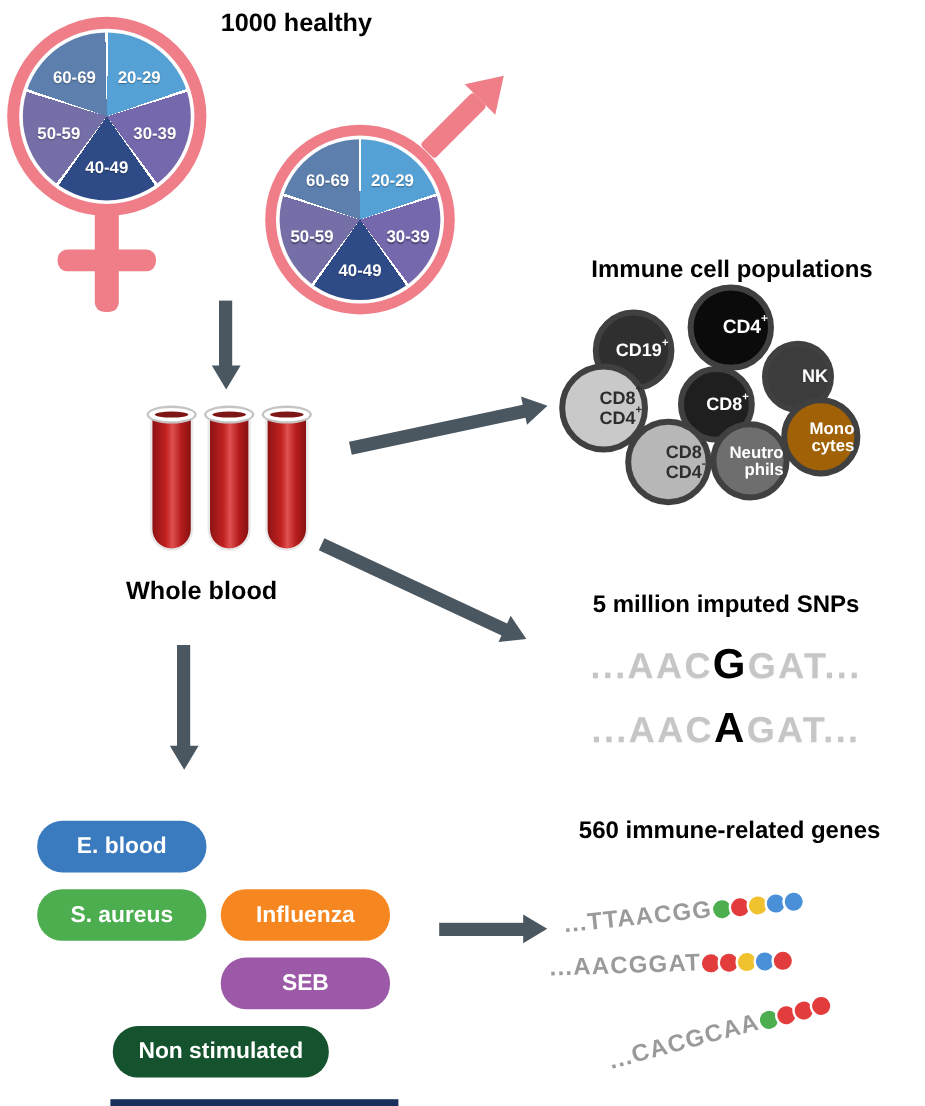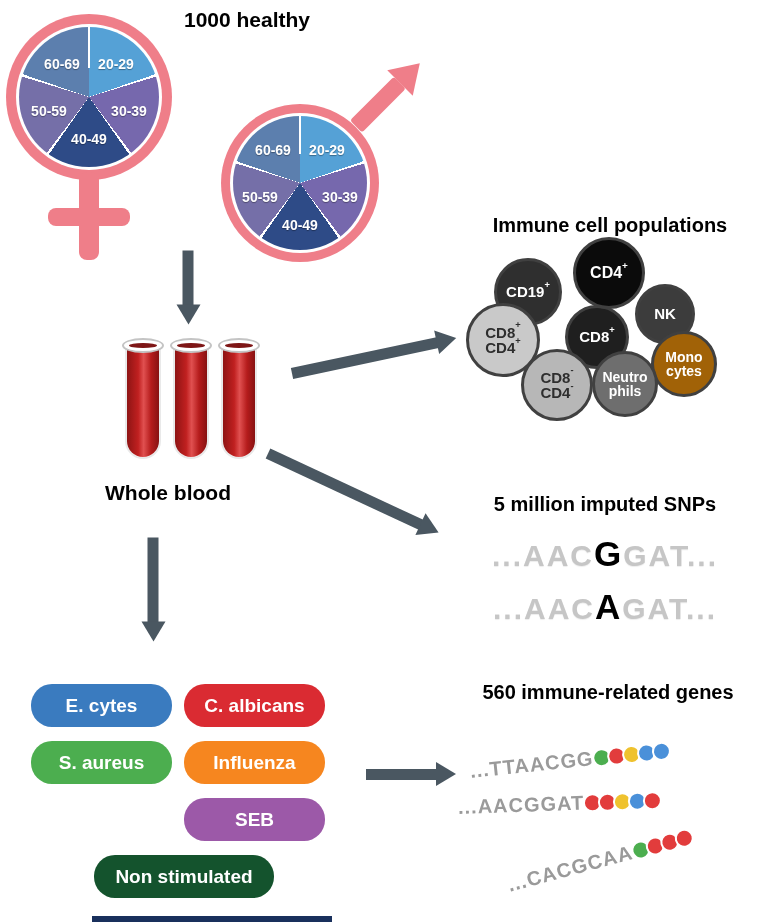--- a/index.html
+++ b/index.html
@@ -59,21 +59,21 @@
   .tube { position:absolute; top:0; width:42px; height:130px; }
   .tube-1 { left:0; } .tube-2 { left:48px; } .tube-3 { left:96px; }
   .tube .rim { position:relative; width:42px; height:15px; border-radius:50%; background:#fff; border:2px solid #c4c4c4; z-index:2; }
   .tube .rim::after { content:""; position:absolute; left:5px; right:5px; top:3px; bottom:3px; border-radius:50%; background:#7e1616; }
   .tube .body { width:32px; height:112px; margin:-8px auto 0; border-radius:0 0 16px 16px;
     background:linear-gradient(90deg,#8e1414 0%,#c02020 35%,#e05050 52%,#b51c1c 75%,#871212 100%);
     box-shadow:0 0 0 2px #e9e9e9; }
 
   
   .cells { position:absolute; left:466px; top:246px; width:304px; height:190px; }
-  .cell { position:absolute; border-radius:50%; border:3px solid #404040; display:flex; flex-direction:column; align-items:center; justify-content:center; color:#fff; font-weight:bold; text-align:center; line-height:1.02; font-size:15px; }
+  .cell { position:absolute; border-radius:50%; border:5px solid #404040; display:flex; flex-direction:column; align-items:flex-end; justify-content:center; color:#fff; font-weight:bold; text-align:center; line-height:1.02; font-size:15px; }
   .cell sup { font-size:0.62em; position:relative; top:-0.35em; }
   .c1 { left:28px;  top:12px;  width:68px; height:68px; background:#2f2f2f; }
   .c2 { left:107px; top:-9px;  width:72px; height:72px; background:#0b0b0b; font-size:16px; }
   .c3 { left:169px; top:38px;  width:60px; height:60px; background:#3c3c3c; }
   .c4 { left:99px;  top:59px;  width:64px; height:64px; background:#1f1f1f; }
   .c5 { left:0;     top:57px;  width:74px; height:74px; background:#c9c9c9; color:#2e2e2e; }
   .c6 { left:185px; top:85px;  width:66px; height:66px; background:#a16207; font-size:14px; }
   .c7 { left:126px; top:105px; width:66px; height:66px; background:#6e6e6e; font-size:14px; }
   .c8 { left:55px;  top:103px; width:72px; height:72px; background:#b7b7b7; color:#2e2e2e; }
   .cell-line { display:block; }
@@ -216,22 +216,21 @@
       <span class="cell-line"><span>phils</span></span>
     </div>
   </div>
 
   <div class="h-title snp-title">5 million imputed SNPs</div>
   <div class="snp-lines">
     <div class="snp-line"><span>...AAC</span><span class="snp-allele">G</span><span>GAT...</span></div>
     <div class="snp-line"><span>...AAC</span><span class="snp-allele">A</span><span>GAT...</span></div>
   </div>
 
-  <div class="pill pill-1">E. cytes</div>
-  <div class="pill pill-2">C. albicans</div>
+  <div class="pill pill-1">E. blood</div>
   <div class="pill pill-3">S. aureus</div>
   <div class="pill pill-4">Influenza</div>
   <div class="pill pill-6">SEB</div>
   <div class="pill pill-7">Non stimulated</div>
 
   <div class="h-title expr-title">
     <div>560 immune-related genes</div>
   </div>
 
   <div class="gene-row gene-row-1">

